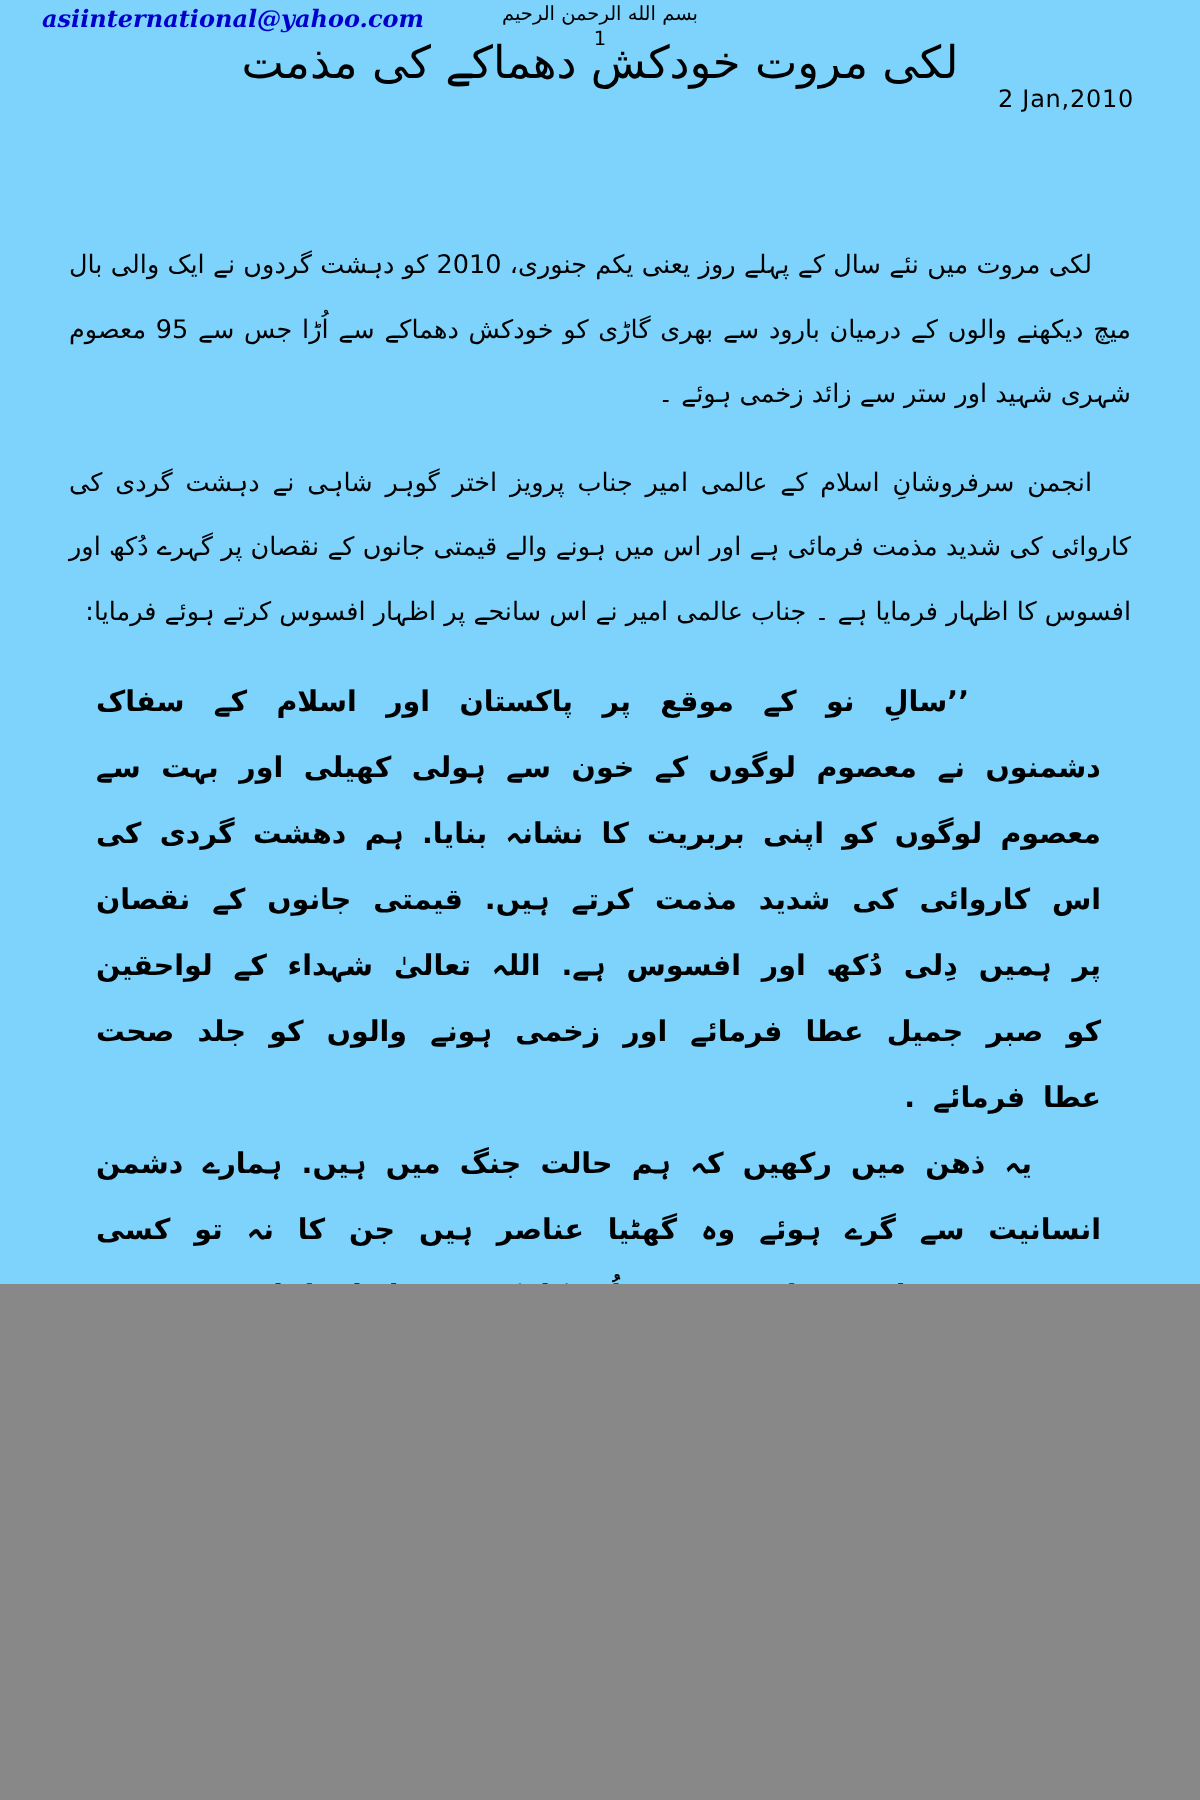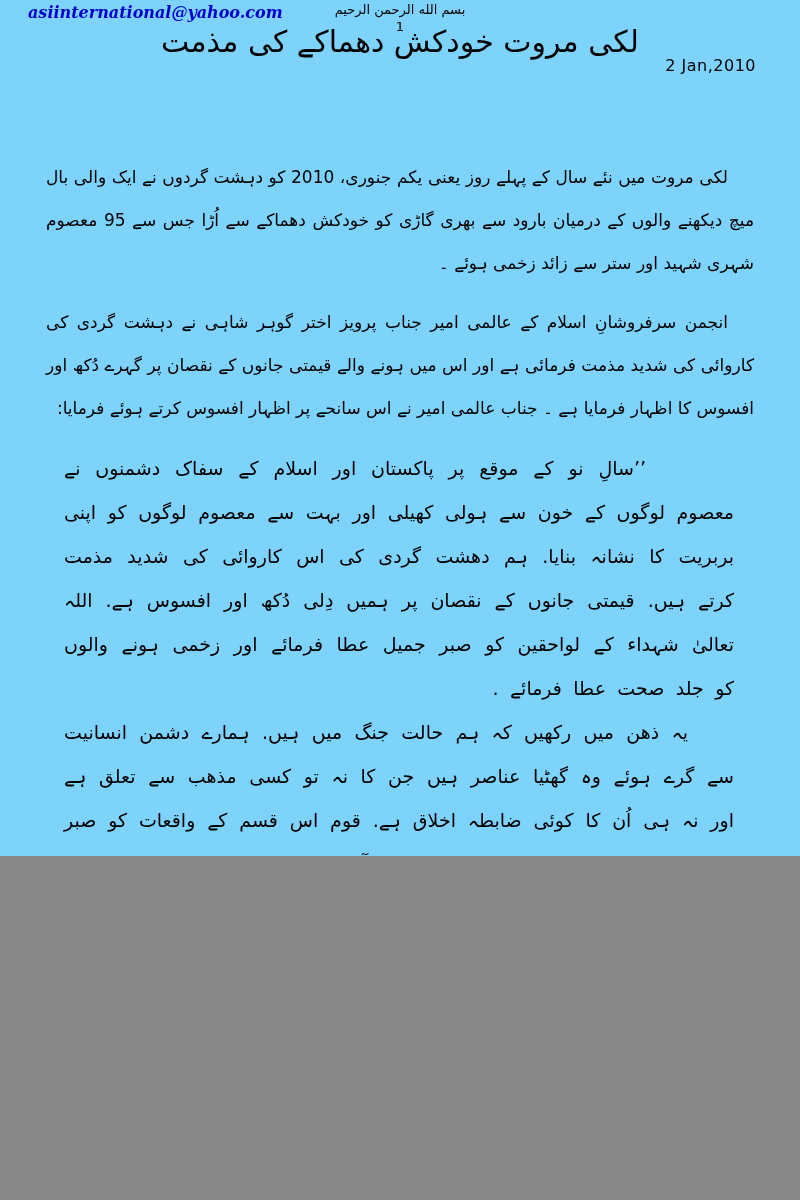--- a/index.html
+++ b/index.html
@@ -27,21 +27,21 @@
   }
   
   .intro {
     margin:46px 30px 0 30px; direction:rtl; text-align:justify;
     font-size:17px; line-height:43px;
   }
   .intro p { margin:16px; text-indent:26px; }
   
   .quote {
     margin:6px 66px 0 64px; direction:rtl; text-align:justify;
-    font-size:19px; font-weight:normal; line-height:44px; word-spacing:.28em;
+    font-size:19px; font-weight:bold; line-height:44px; word-spacing:.28em;
   }
   .quote p { margin:0; }
   .quote p.q1 { text-indent:88px; }
   .quote p.q2 { text-indent:46px; }
   .flow { height:1038px; overflow:hidden; }
   
   .issued { direction:rtl; padding-right:412px; font-size:17px; margin-top:4px; }
   .dept { direction:rtl; font-size:19px; word-spacing:.2em; margin-top:6px; white-space:nowrap; }
 </style>
 </head>

